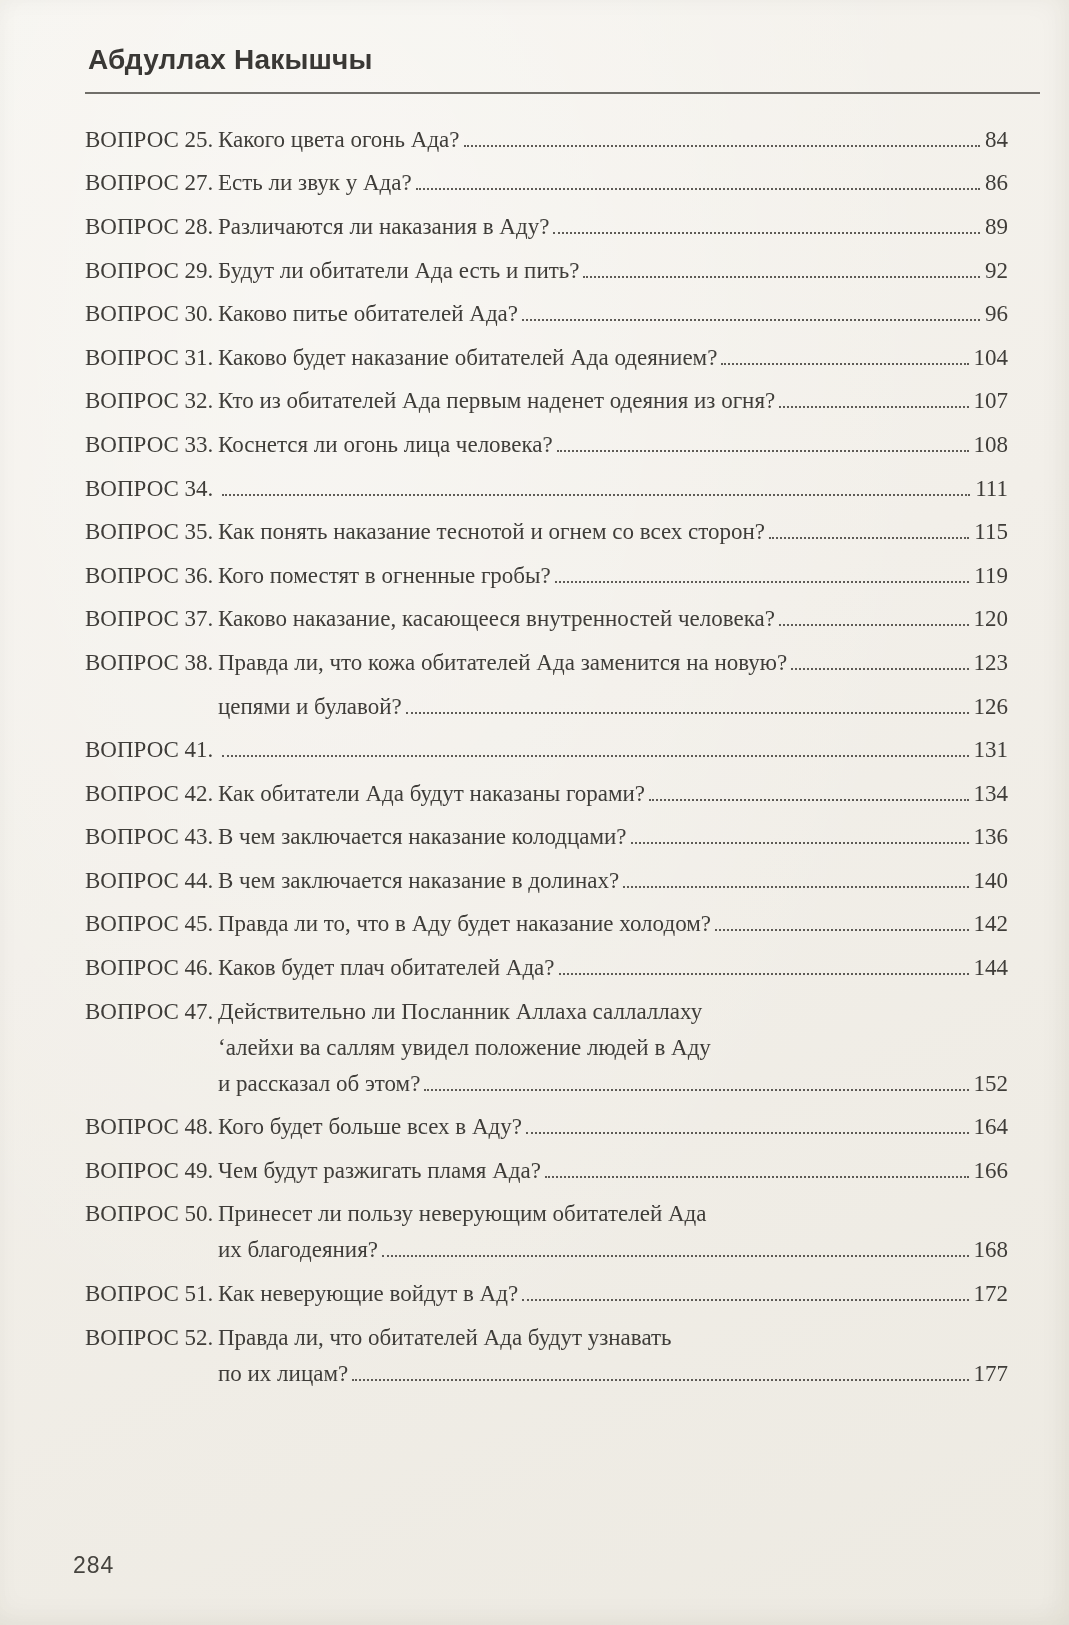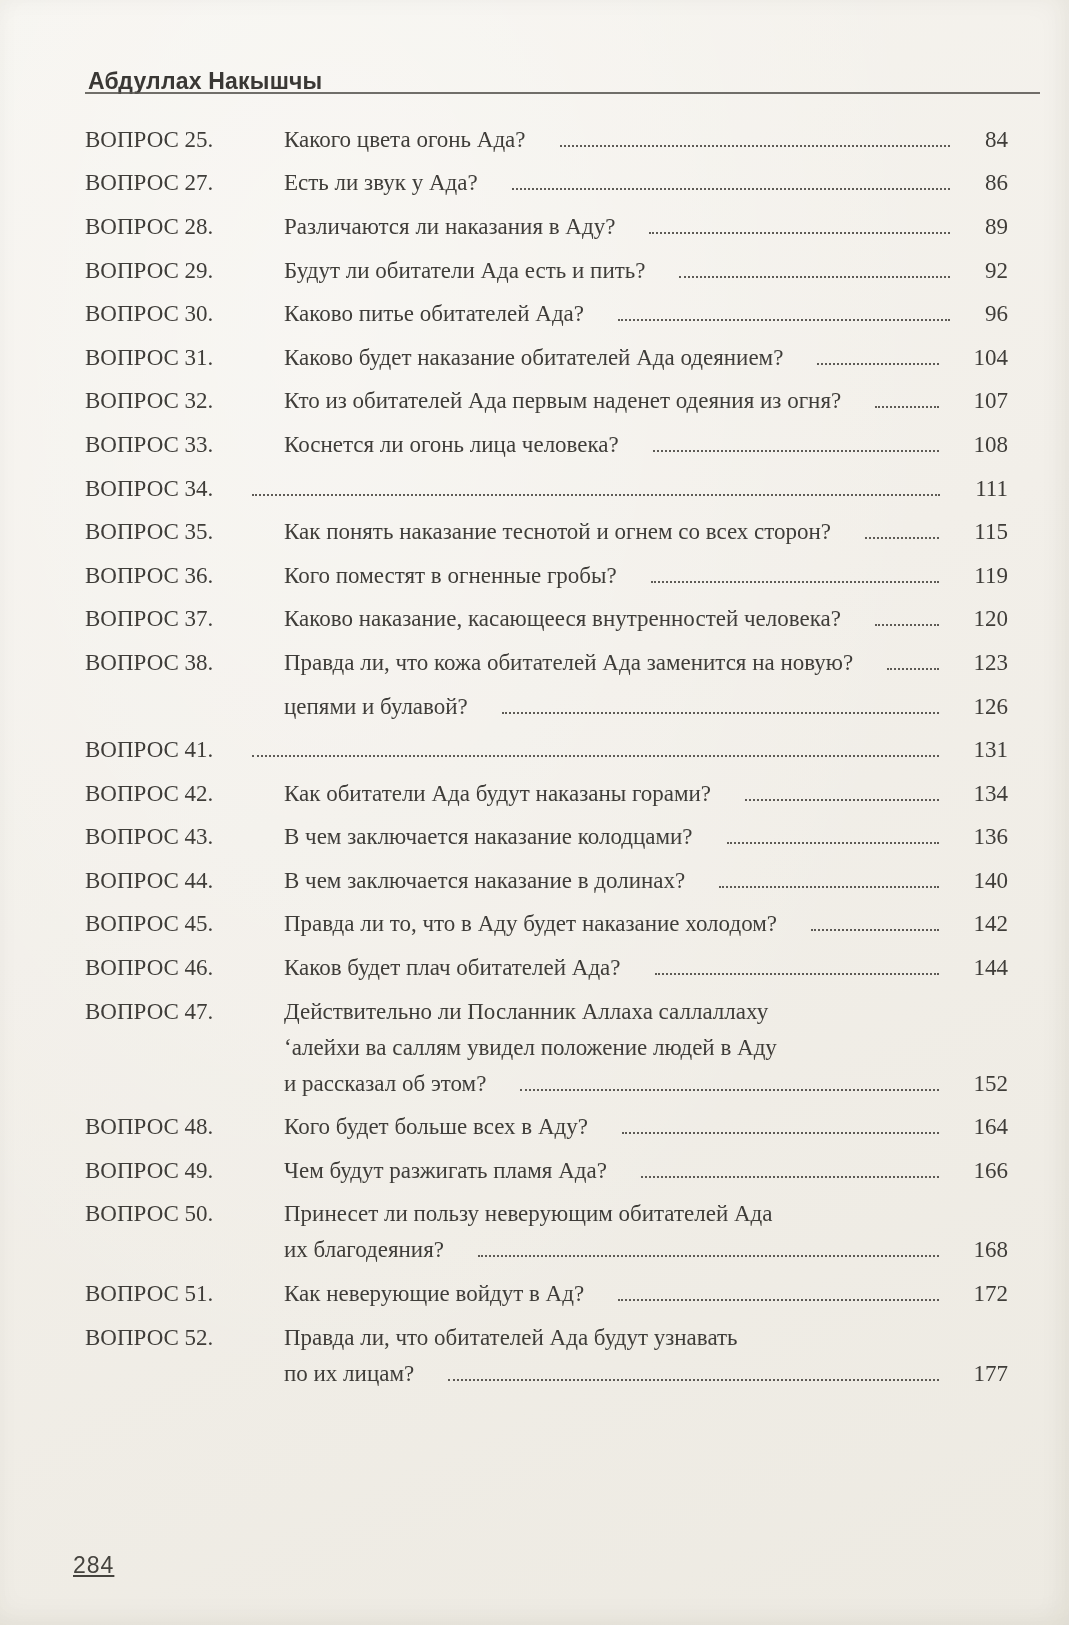--- a/index.html
+++ b/index.html
@@ -18,24 +18,24 @@
     position: absolute;
     inset: 0;
     background:
       radial-gradient(ellipse at 30% 20%, rgba(255,255,255,0.35), rgba(255,255,255,0) 60%),
       linear-gradient(155deg, #f6f4ef 0%, #f2efe9 45%, #edeae2 100%);
     box-shadow: inset -10px 0 24px rgba(60,50,30,0.04), inset 0 -12px 24px rgba(60,50,30,0.03);
   }
   .author {
     position: absolute;
     left: 88px;
-    top: 68px;
+    top: 44px;
     font-family: "Liberation Sans", "DejaVu Sans", sans-serif;
     font-weight: bold;
-    font-size: 23px;
+    font-size: 28px;
     letter-spacing: 0.2px;
     color: #3a3835;
   }
   .header-rule {
     position: absolute;
     left: 85px;
     top: 92px;
     width: 955px;
     height: 2px;
     background: #585651;
@@ -51,50 +51,47 @@
   }
   .toc-entry {
     padding: 3.8px 0;
   }
   .toc-line {
     display: flex;
     align-items: baseline;
     height: 36px;
     line-height: 36px;
     white-space: nowrap;
-    gap: 30px;
   }
   .toc-label {
     flex: 0 0 133px;
     width: 133px;
   }
   .toc-text {
     flex: 0 0 auto;
-    margin-left: 36px;
   }
   .dots {
     flex: 1 1 auto;
     min-width: 10px;
     margin: 0 5px 0 4px;
     border-bottom: 2.4px dotted #4e4b46;
     opacity: 0.9;
   }
   .pageno {
     flex: 0 0 auto;
     text-align: right;
   }
   .page-footer-number {
     position: absolute;
     left: 73px;
     top: 1552px;
     font-family: "Liberation Sans", "DejaVu Sans", sans-serif;
     font-size: 23px;
     color: #45433e;
     letter-spacing: 1px;
-    text-decoration: underline;
   }
 </style>
 </head>
 <body>
 
 <div class="page">
 
   <div class="author">Абдуллах Накышчы</div>
 
   <div class="header-rule"></div>

